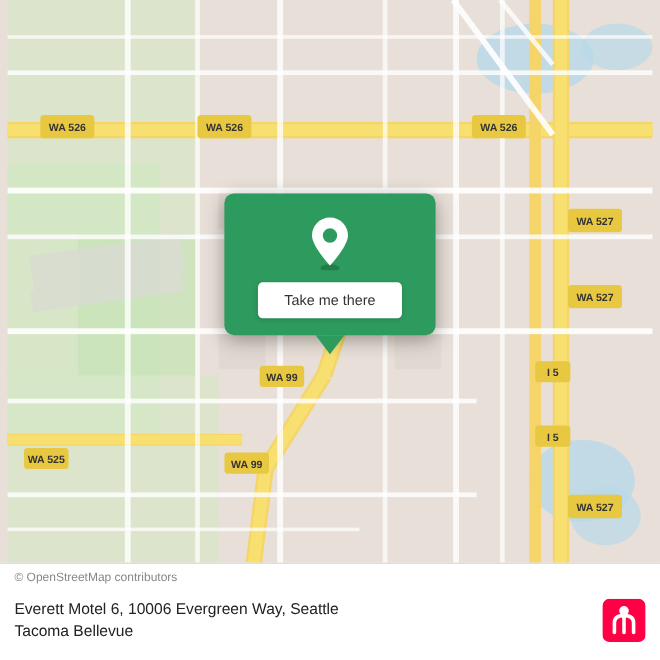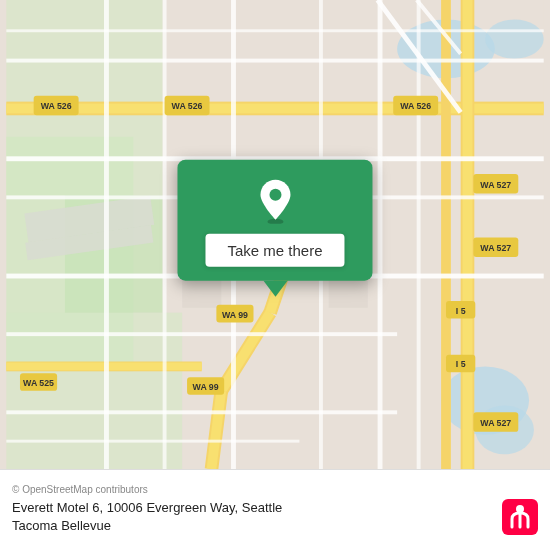--- a/index.html
+++ b/index.html
@@ -55,21 +55,21 @@
       height: 46px;
       margin-bottom: 10px;
     }
 
     #take-me-there-btn {
       background: white;
       color: #333;
       border: none;
       border-radius: 4px;
       padding: 8px 22px;
-      font-size: 15px;
+      font-size: 12px;
       font-weight: 500;
       cursor: pointer;
       white-space: nowrap;
       box-shadow: 0 1px 4px rgba(0,0,0,0.15);
     }
 
     #popup-tail {
       width: 0;
       height: 0;
       border-left: 12px solid transparent;
@@ -77,21 +77,21 @@
       border-top: 16px solid #2e9b5e;
     }
 
     
     #footer {
       width: 550px;
       height: 70px;
       background: white;
       display: flex;
       flex-direction: column;
-      justify-content: flex-end;
+      justify-content: space-between;
       padding: 6px 12px 4px 12px;
       border-top: 1px solid #ddd;
       position: relative;
     }
 
     #osm-credit {
       font-size: 10px;
       color: #888;
       margin-bottom: 4px;
     }

